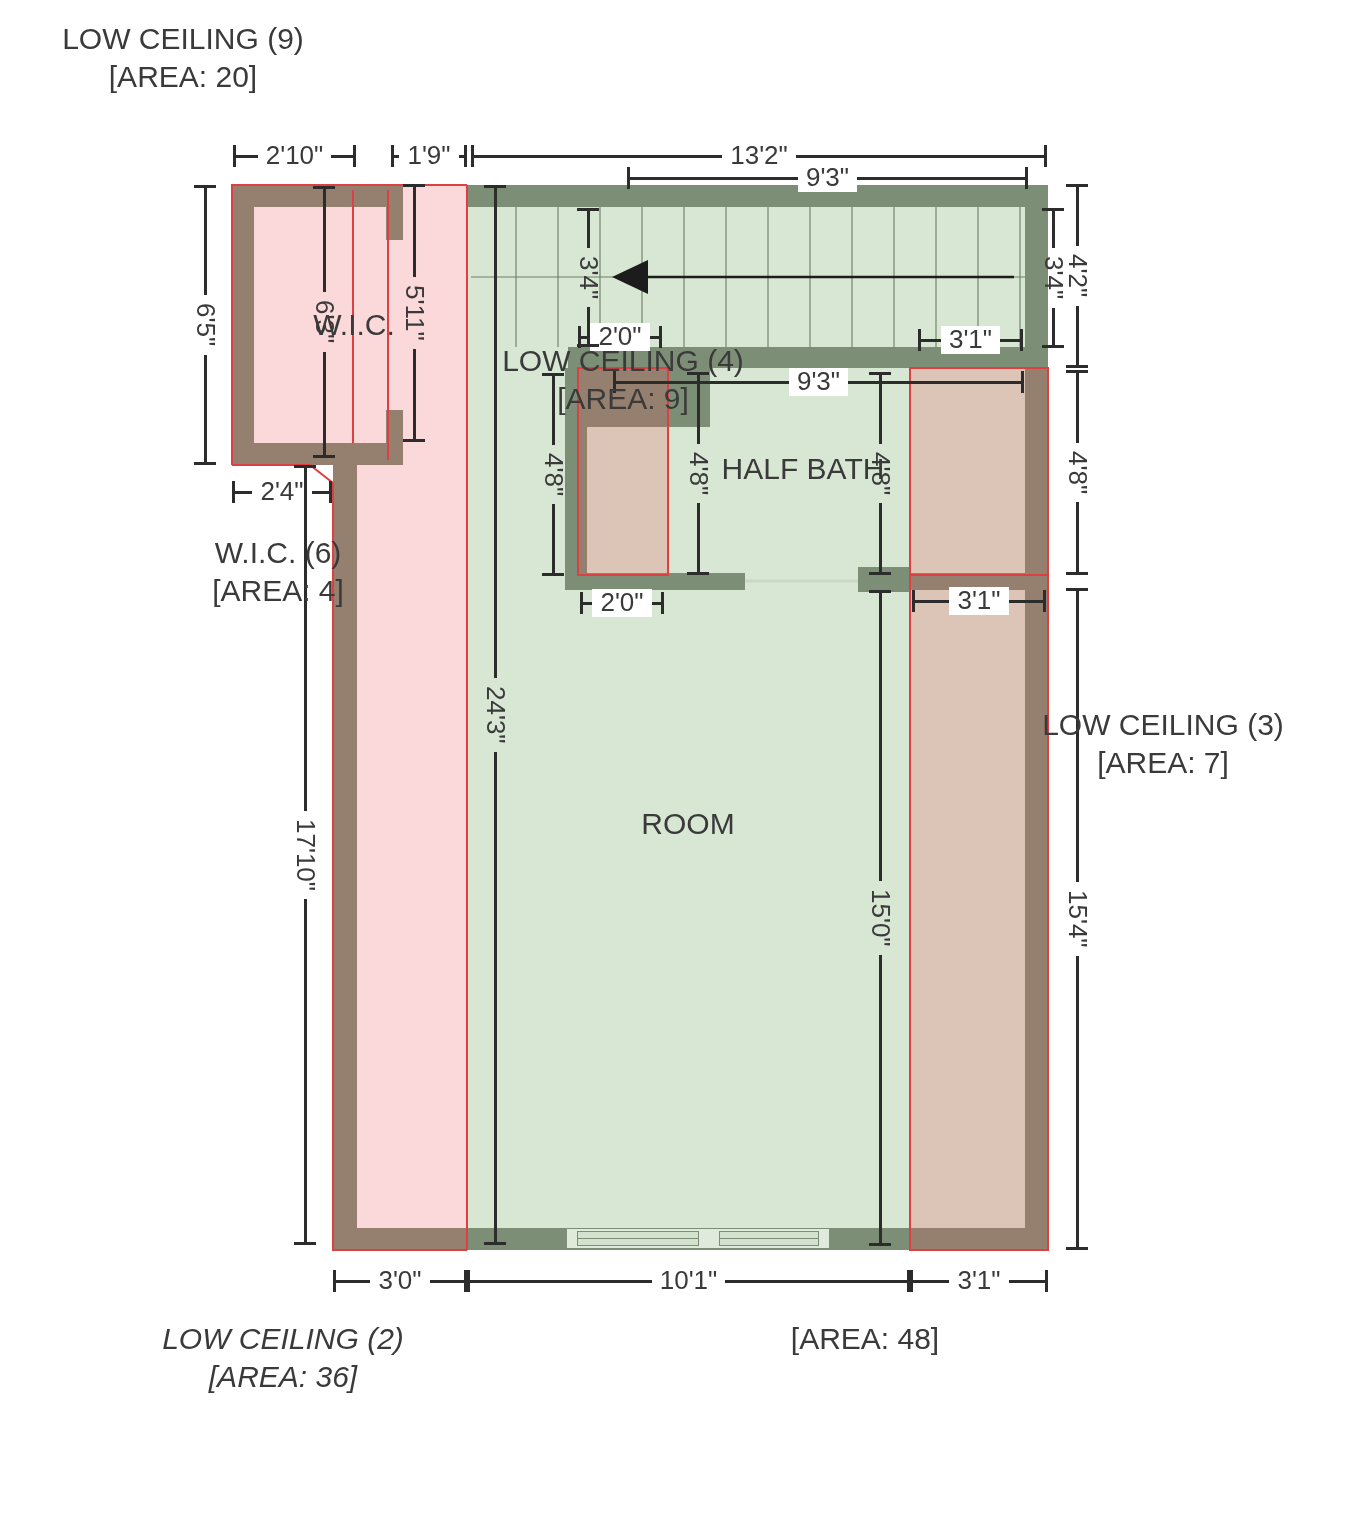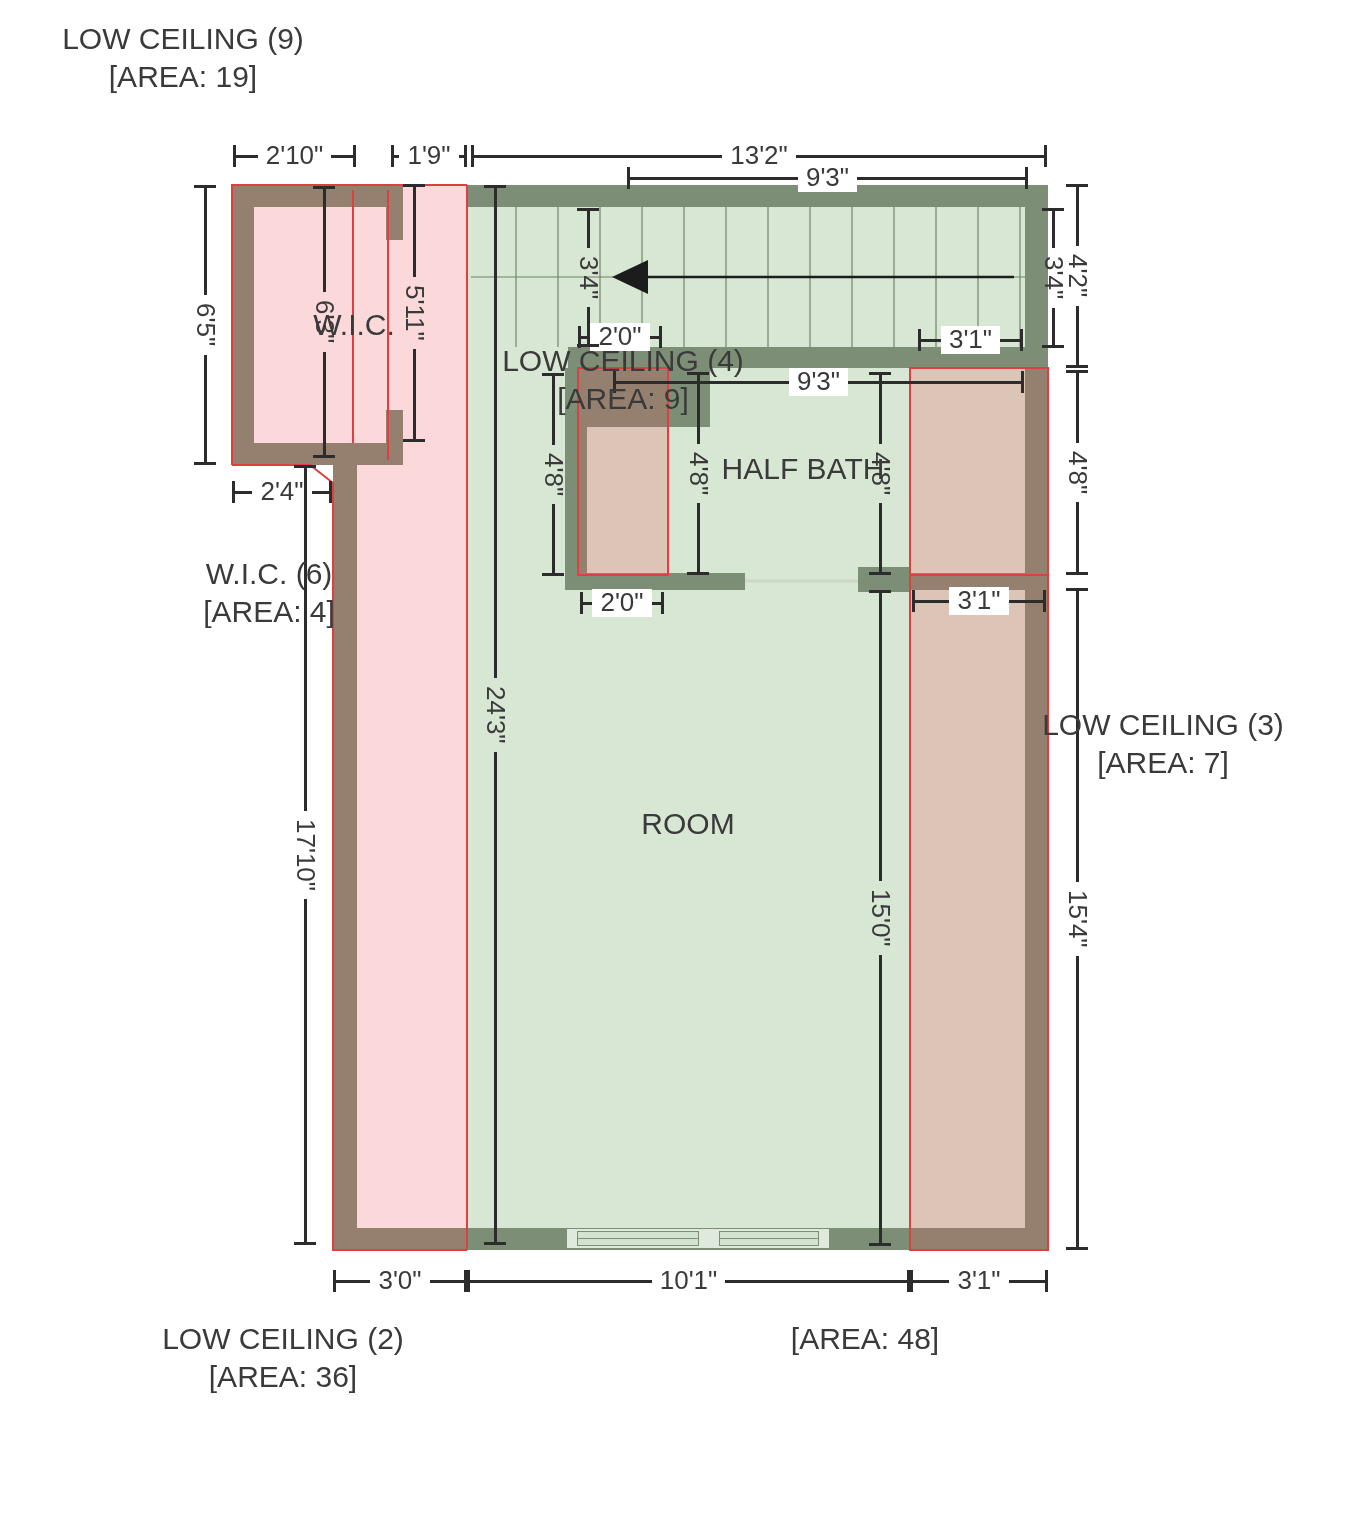--- a/index.html
+++ b/index.html
@@ -105,44 +105,44 @@
       <line x1="353" y1="190" x2="353" y2="443"></line>
       <line x1="388" y1="190" x2="388" y2="460"></line>
       <rect x="578" y="368" width="90" height="207"></rect>
       <rect x="910" y="368" width="138" height="207"></rect>
       <rect x="910" y="575" width="138" height="675"></rect>
     </g>
   </svg>
 
 <div class="room-label" style="left: 183px; top: 20px;">
       <div>LOW CEILING (9)</div>
-      <div>[AREA: 19]</div>
+      <div>[AREA: 20]</div>
     </div>
     <div class="room-label" style="left: 331px; top: 306px; margin-left: 23px;">
       <div>W.I.C.</div>
     </div>
     <div class="room-label" style="left: 623px; top: 342px;">
       <div>LOW CEILING (4)</div>
       <div>[AREA: 9]</div>
     </div>
     <div class="room-label" style="left: 803px; top: 450px;">
       <div>HALF BATH</div>
     </div>
-    <div class="room-label" style="left: 269px; top: 534px; margin-top: 21px;">
+    <div class="room-label" style="left: 278px; top: 534px;">
       <div>W.I.C. (6)</div>
       <div>[AREA: 4]</div>
     </div>
     <div class="room-label" style="left: 1163px; top: 706px;">
       <div>LOW CEILING (3)</div>
       <div>[AREA: 7]</div>
     </div>
     <div class="room-label" style="left: 688px; top: 805px;">
       <div>ROOM</div>
     </div>
-    <div class="room-label" style="left: 283px; top: 1320px;">
+    <div class="room-label" style="left: 283px; top: 1320px; font-style: italic;">
       <div>LOW CEILING (2)</div>
       <div>[AREA: 36]</div>
     </div>
     <div class="room-label" style="left: 865px; top: 1320px;">
       <div>[AREA: 48]</div>
     </div>
     <div class="dim" style="left: 233px; top: 141px; width: 123px;">
       <span class="t"></span>
       <span class="seg"></span>
       <span class="lab">2'10"</span>

